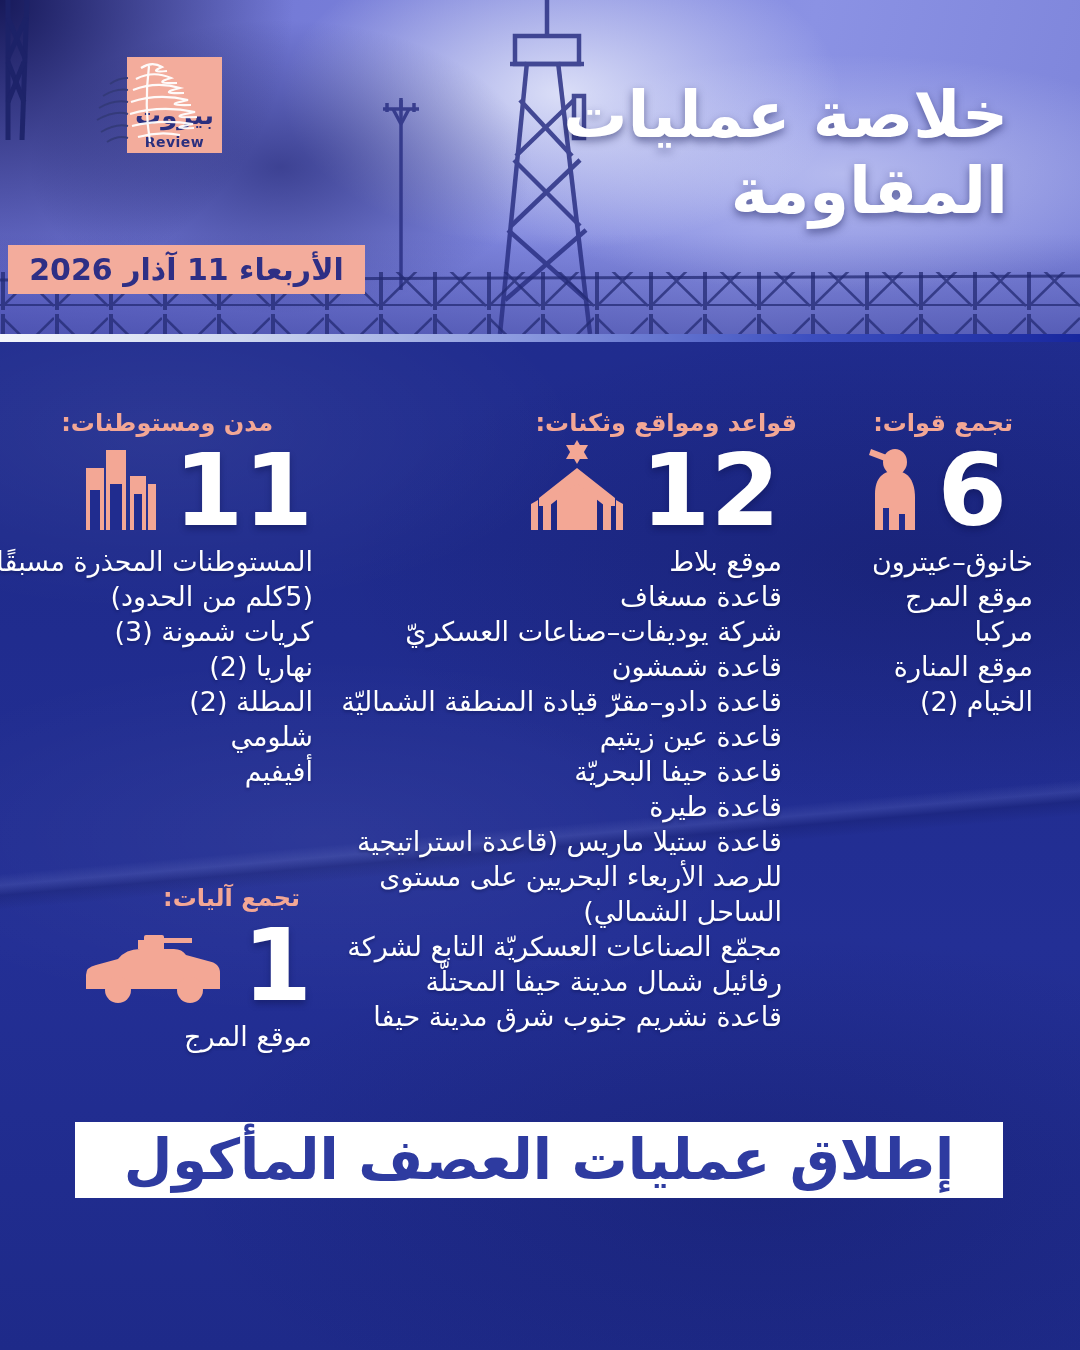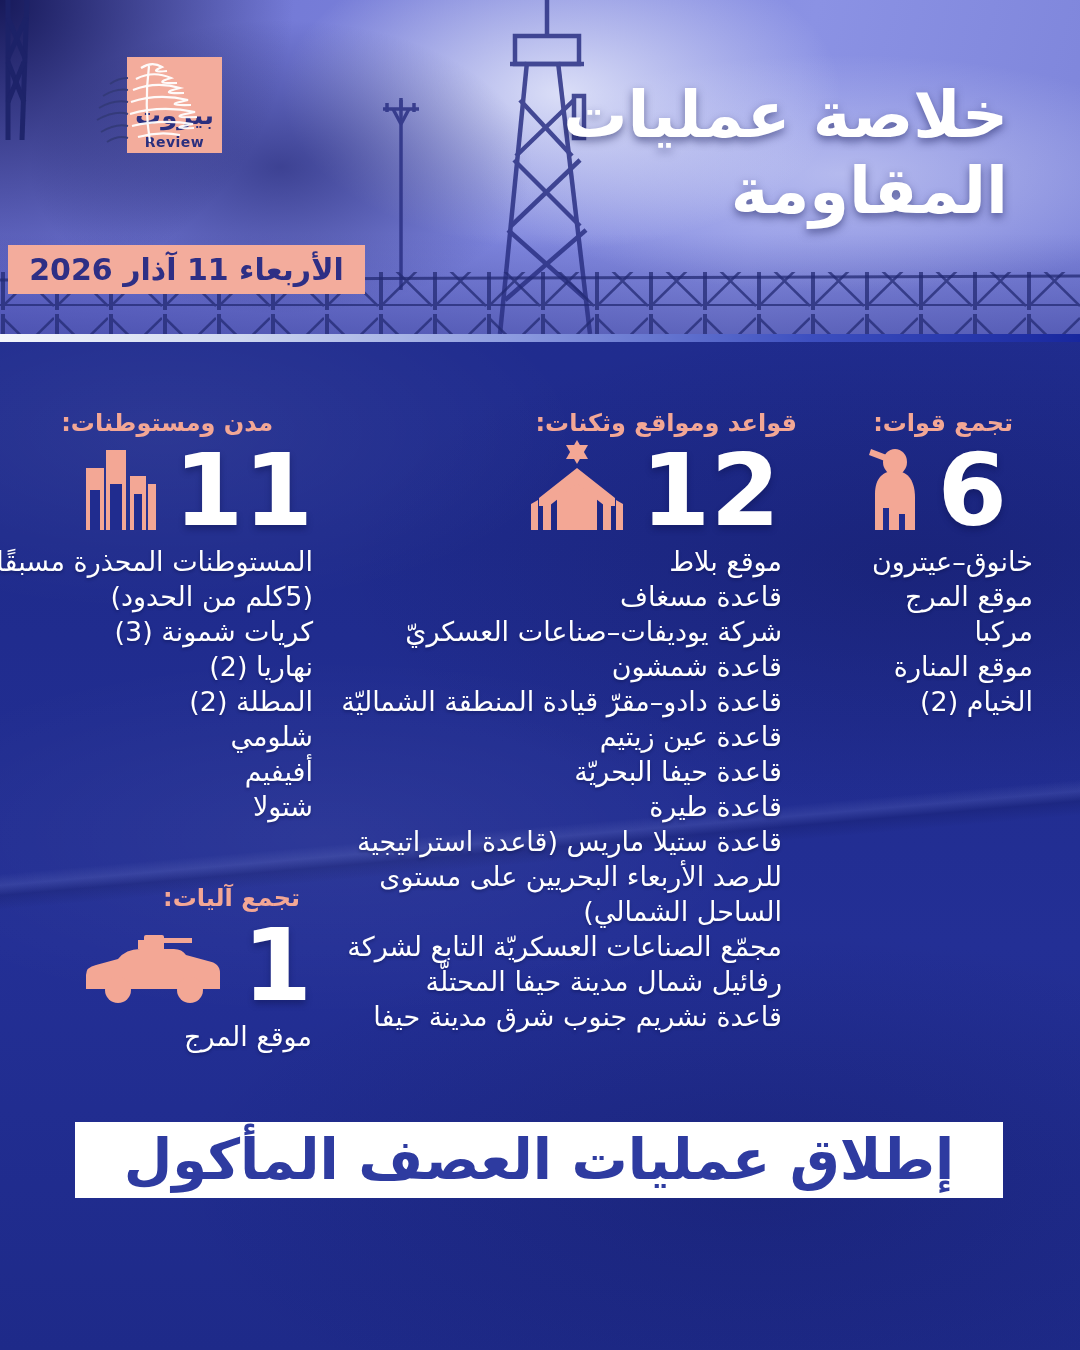--- a/index.html
+++ b/index.html
@@ -255,21 +255,20 @@
       </span>
     </div>
     <div class="list">
         <div class="list-line">المستوطنات المحذرة مسبقًا</div>
         <div class="list-line">(5كلم من الحدود)</div>
         <div class="list-line">كريات شمونة (3)</div>
         <div class="list-line">نهاريا (2)</div>
         <div class="list-line">المطلة (2)</div>
         <div class="list-line">شلومي</div>
         <div class="list-line">أفيفيم</div>
-        <div class="list-line">شتولا</div>
       </div>
   </section>
 
   <section class="stat col-vehicles">
     <h2>تجمع آليات:</h2>
     <div class="numrow">
       <div class="big-num">1</div>
       <span class="icon">
         <svg width="142" height="76" viewBox="0 0 142 76">
           <g fill="#F3A795">

